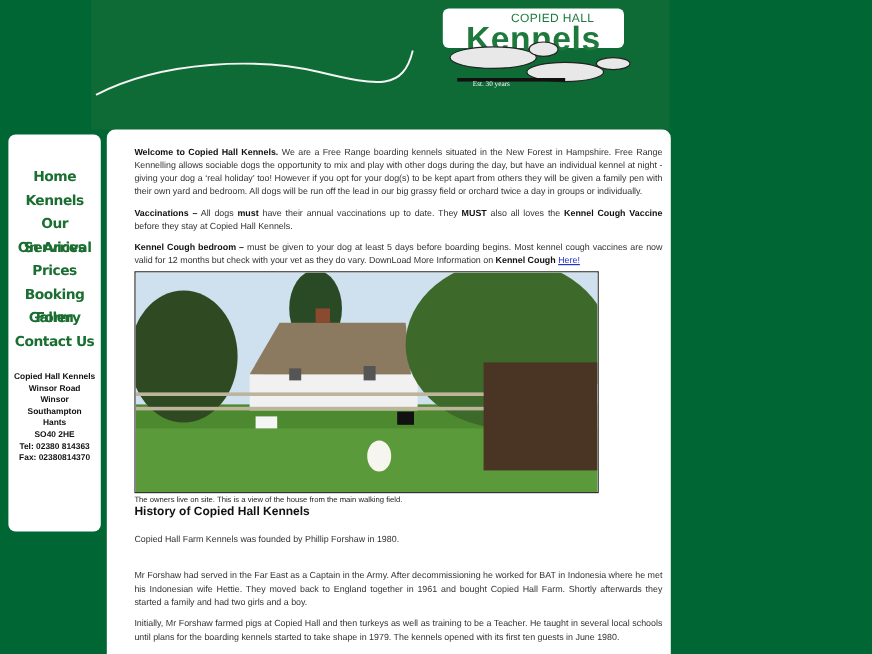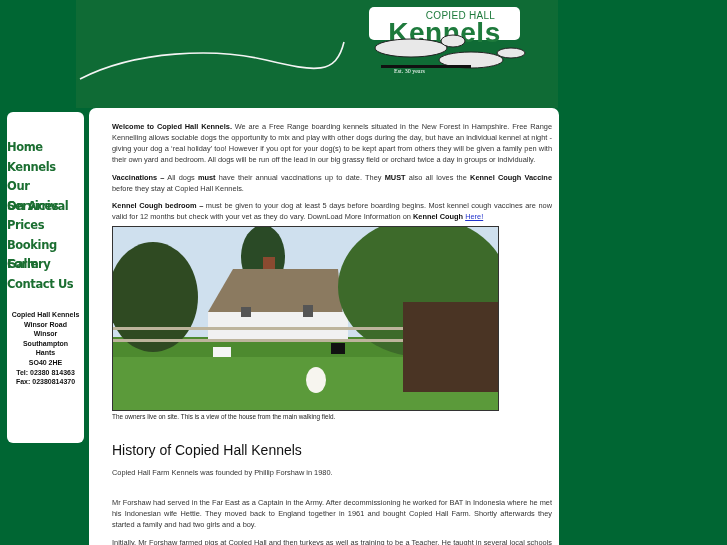--- a/index.html
+++ b/index.html
@@ -8,30 +8,30 @@
   .tagline { position:absolute; left:14px; top:16px; color:#f2f7f2; font-family:"DejaVu Sans", sans-serif; font-size:11.5px; line-height:13px; letter-spacing:0.6px; }
   .tagline b { font-weight:bold; }
   .swoosh { position:absolute; left:0; top:0; }
   .logo-box { position:absolute; left:293px; top:7px; width:151px; height:33px; background:#fff; border-radius:5px; }
   .logo-top { position:absolute; left:16px; width:151px; top:3px; text-align:center; color:#1e7a3c; font-size:10px; letter-spacing:0.3px; }
   .logo-main { position:absolute; left:0; width:151px; top:10px; text-align:center; color:#1e7a3c; font-size:28px; font-weight:bold; letter-spacing:0.5px; }
   .dogs { position:absolute; left:285px; top:28px; }
   .est { position:absolute; left:318px; top:68px; color:#fff; font-size:6px; font-family:"Liberation Serif", serif; }
   .nav { position:absolute; left:7px; top:112px; width:77px; height:331px; background:#fff; border-radius:6px; }
   .nav ul { list-style:none; margin:0; padding:0; position:absolute; top:26px; left:0; width:77px; }
-  .nav li { color:#1b6e31; font-family:"DejaVu Sans", sans-serif; font-weight:bold; font-size:11.5px; height:19.5px; line-height:19.5px; letter-spacing:-0.4px; cursor:pointer; }
+  .nav li { text-align:center; color:#1b6e31; font-family:"DejaVu Sans", sans-serif; font-weight:bold; font-size:11.5px; height:19.5px; line-height:19.5px; letter-spacing:-0.4px; cursor:pointer; }
   .address { position:absolute; top:198px; left:0; width:77px; text-align:center; font-size:7px; font-weight:bold; line-height:9.6px; color:#111; }
   .content { position:absolute; left:89px; top:108px; width:470px; height:437px; background:#fff; border-top-left-radius:7px; border-top-right-radius:7px; }
   .inner { position:absolute; left:23px; top:14px; width:440px; color:#333; font-size:7.4px; line-height:10.9px; text-align:justify; }
   .inner p { margin:0 0 7px 0; }
   .inner b { color:#111; }
   .inner a { color:#2233cc; text-decoration:underline; }
   .photo { display:block; width:385px; height:183px; border:1px solid #333; margin-top:3px; position:relative; overflow:hidden; }
   .caption { font-size:6.4px; color:#222; margin-top:1px; line-height:9px; }
-  h3.history { font-size:14px; margin:24px 0 12px 0; color:#111; font-weight:normal; }
+  h3.history { font-size:10px; margin:1px 0 12px 0; color:#111; font-weight:bold; }
 </style>
 </head>
 <body>
 
 <div class="banner">
   <svg class="swoosh" width="290" height="90">
     <path d="M4 79 C 60 50, 140 48, 190 60 S 260 75, 268 42" stroke="#f4f4f4" stroke-width="1.6" fill="none"></path>
   </svg>
   <div class="logo-box">
     <div class="logo-top">COPIED HALL</div>

